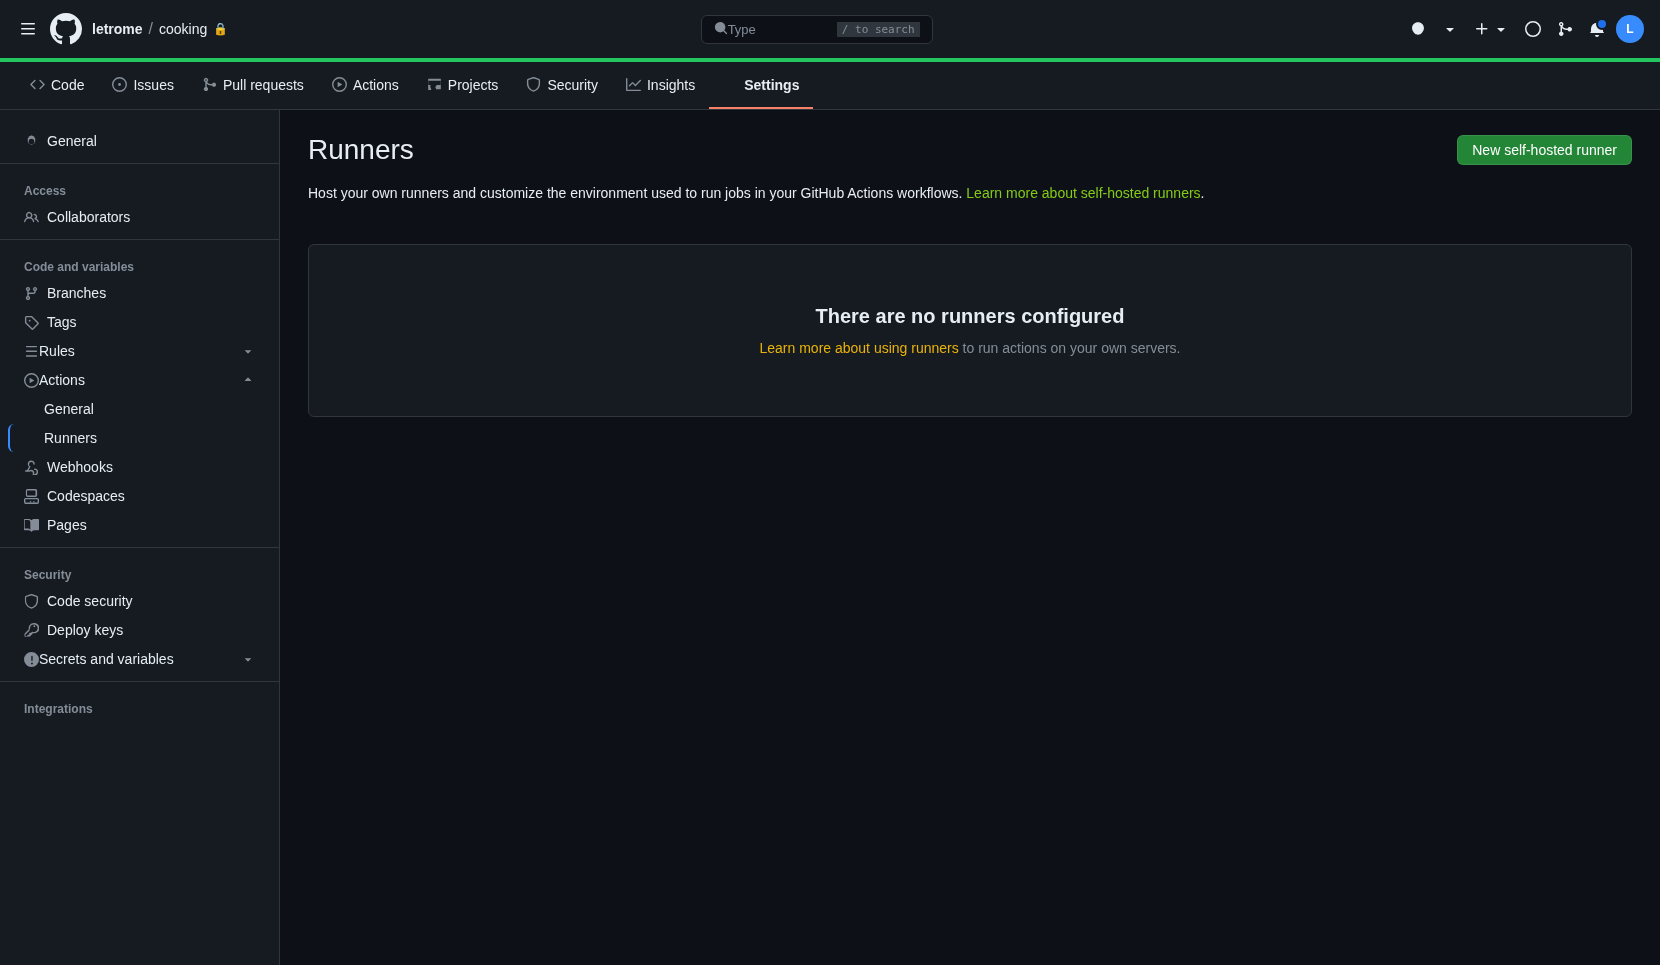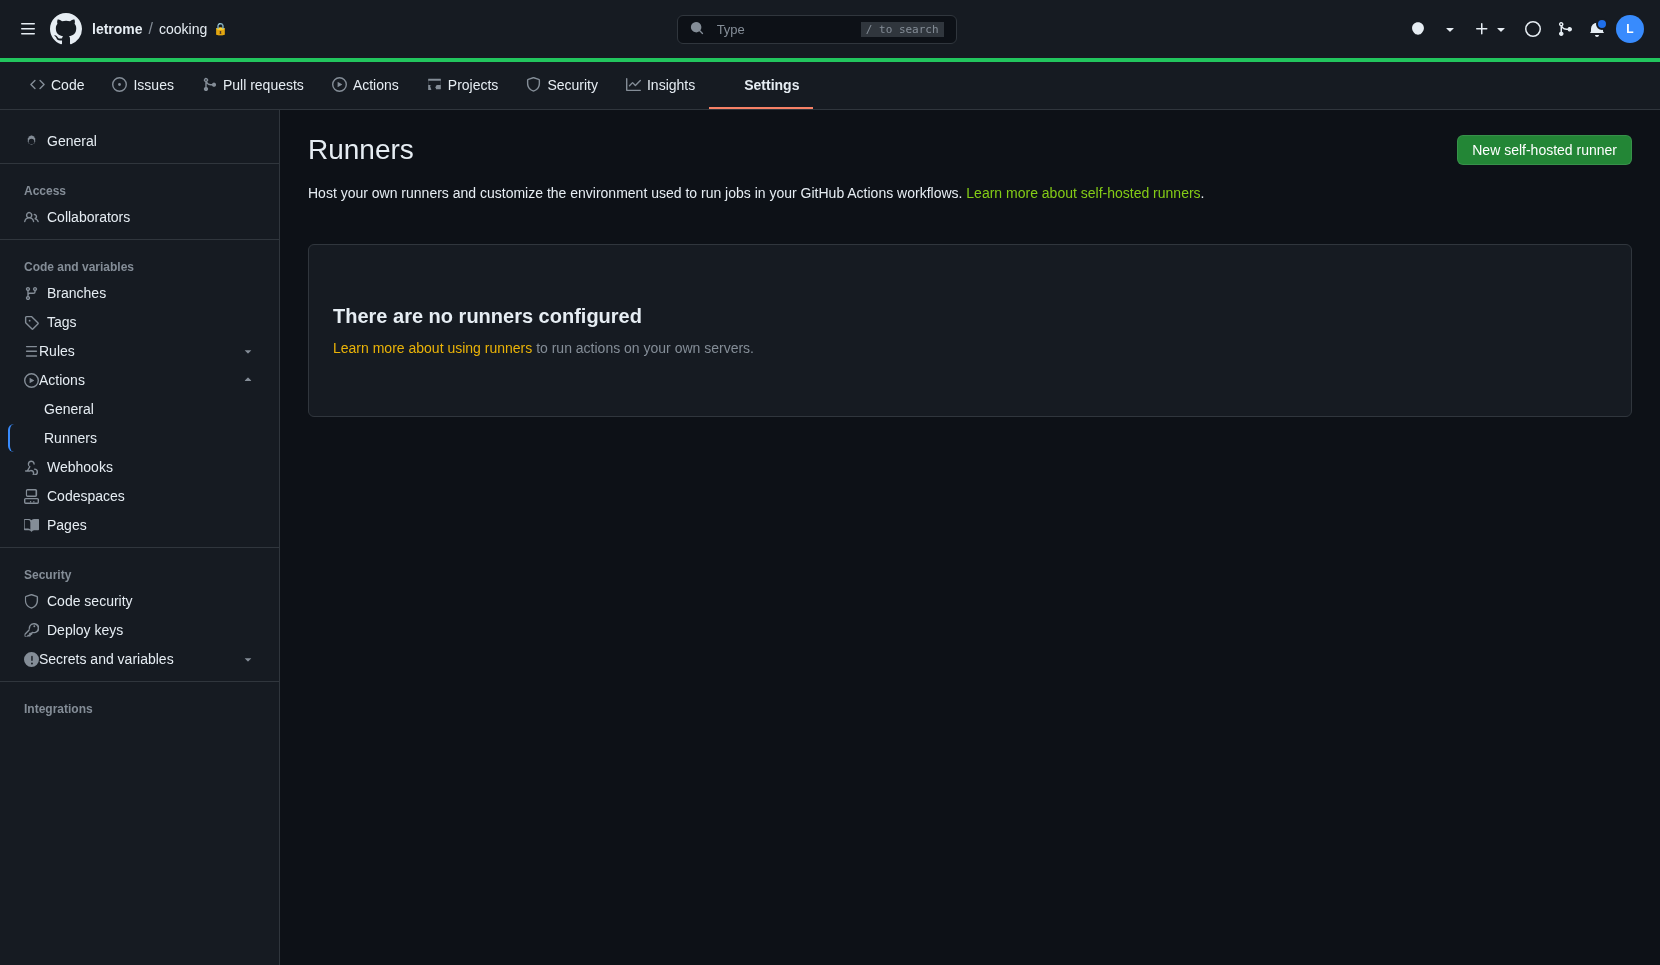--- a/index.html
+++ b/index.html
@@ -67,22 +67,22 @@
       display: flex;
       justify-content: center;
     }
     .search-bar {
       background: #0d1117;
       border: 1px solid #30363d;
       border-radius: 6px;
       display: flex;
       align-items: center;
       padding: 5px 12px;
-      gap: 13px;
-      width: 280px;
+      gap: 0;
+      width: 232px;
       cursor: pointer;
     }
     .search-bar-icon { color: #848d97; font-size: 14px; }
     .search-bar-text { color: #848d97; font-size: 13px; flex: 1; }
     .search-kbd {
       background: #30363d;
       border-radius: 0;
       padding: 1px 5px;
       font-size: 11px;
       color: #848d97;
@@ -272,20 +272,21 @@
     }
     .description a {
       color: #84cc16;
       text-decoration: none;
     }
 
     .empty-state-box {
       border: 1px solid #30363d;
       border-radius: 6px;
       padding: 60px 24px;
+      text-align: center;
       background: #161b22;
       margin-top: 40px;
     }
     .empty-state-title {
       font-size: 20px;
       font-weight: 600;
       color: #e6edf3;
       margin-bottom: 12px;
     }
     .empty-state-desc {

